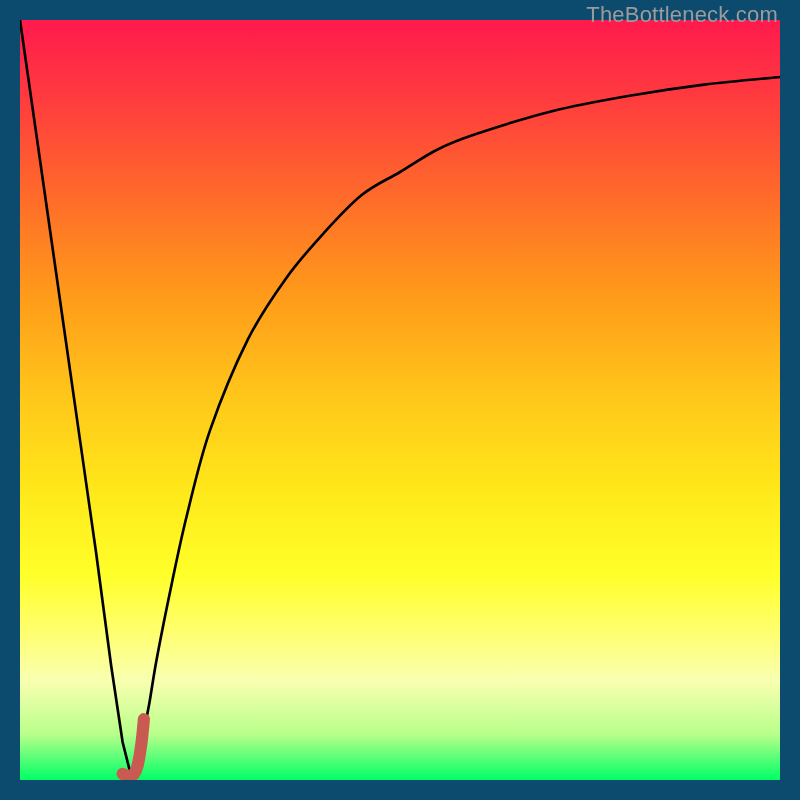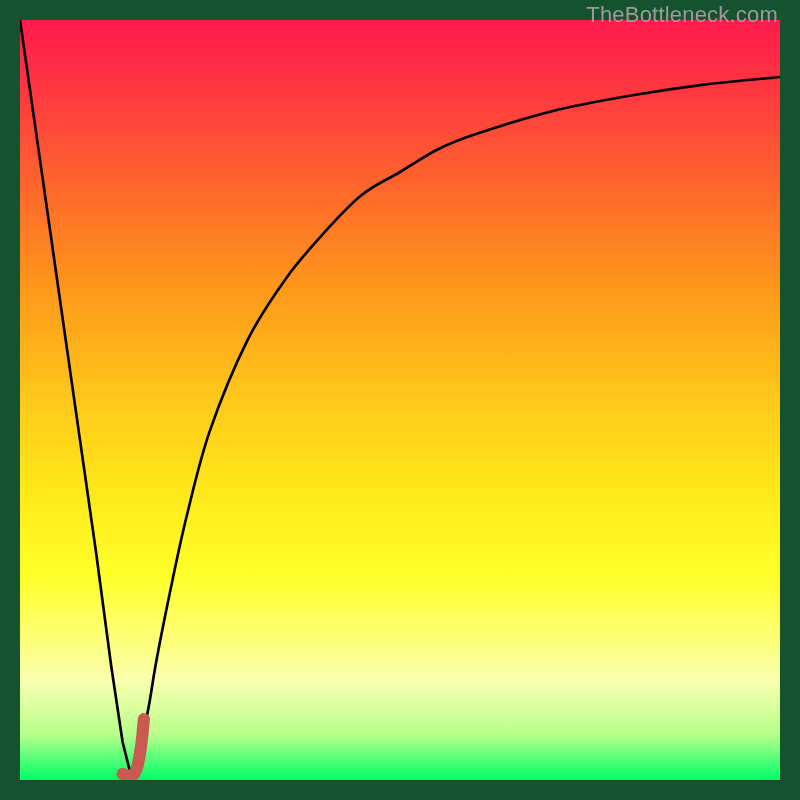--- a/index.html
+++ b/index.html
@@ -10,21 +10,21 @@
     background: #000;
     overflow: hidden;
     font-family: Arial, Helvetica, sans-serif;
   }
   .frame {
     position: absolute;
     left: 0;
     top: 0;
     width: 800px;
     height: 800px;
-    background: #14532d;
+    background: #0c4a6e;
   }
   .plot {
     position: absolute;
     left: 20px;
     top: 20px;
     width: 760px;
     height: 760px;
     background: linear-gradient(
       to bottom,
       #ff1a4d 0%,

